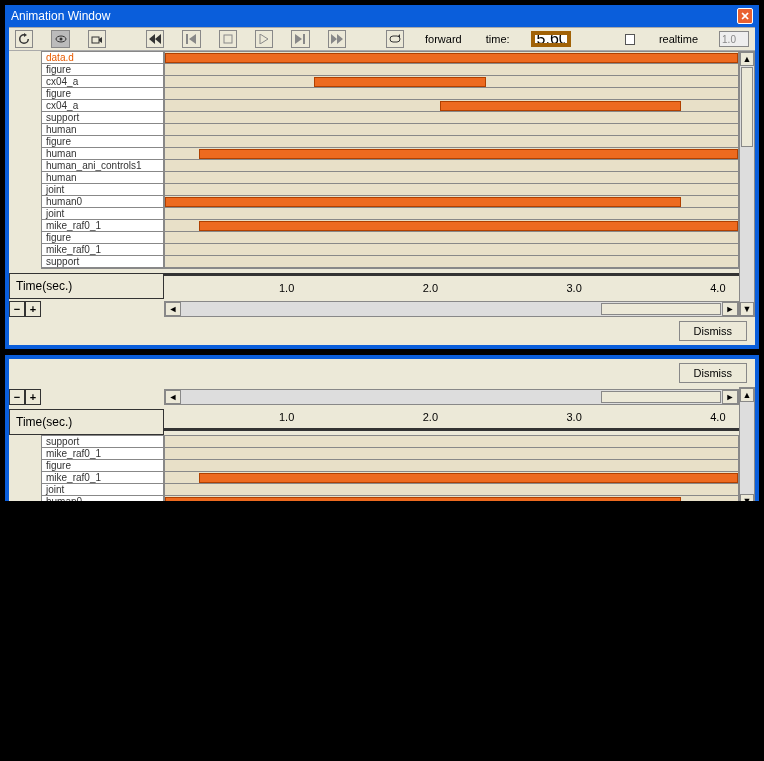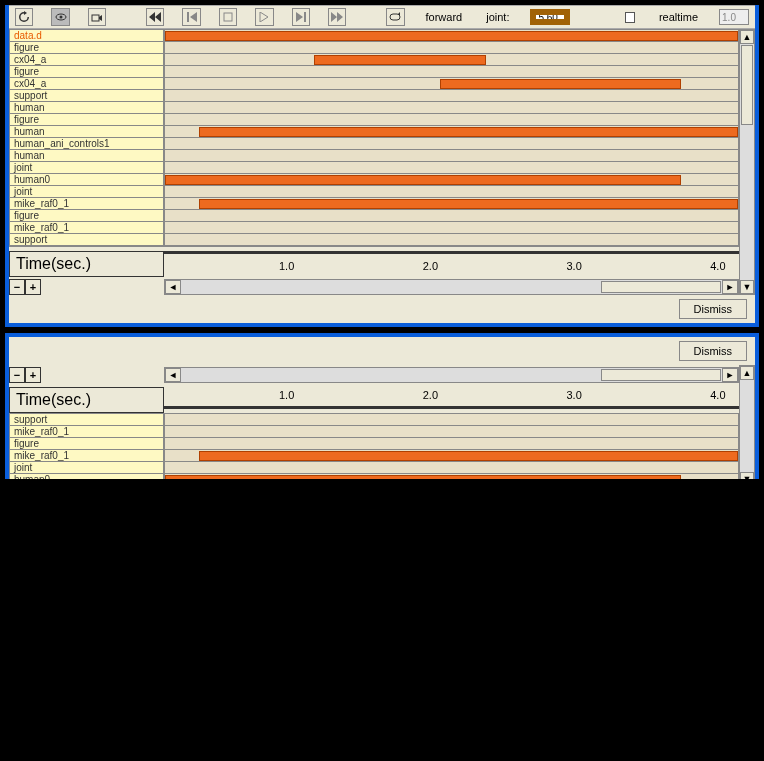--- a/index.html
+++ b/index.html
@@ -8,29 +8,29 @@
 .titlebar { display: flex; align-items: center; justify-content: space-between; height: 22px; padding: 0 6px; color: #fff; font-size: 12px; }
 .close-btn { width: 16px; height: 16px; background: #e86030; border: 1px solid #fff; color: #fff; display: flex; align-items: center; justify-content: center; font-weight: bold; font-size: 11px; cursor: pointer; border-radius: 2px; }
 .client { background: #ece9d8; margin: 0 4px 4px 4px; }
 .menubar { display: flex; gap: 2px; padding: 4px 8px; font-size: 13px; color: #333; }
 .menubar span { padding: 2px 6px; cursor: pointer; }
 .toolbar { display: flex; align-items: center; gap: 18px; padding: 2px 6px; border-top: 1px solid #aaa; border-bottom: 1px solid #aaa; }
 .tbtn { width: 20px; height: 18px; border: 1px solid #888; background: #ece9d8; display: flex; align-items: center; justify-content: center; cursor: pointer; font-size: 10px; }
 .tbtn.dark { background: #bbb; }
 .tsep { width: 4px; }
 .tlabel { font-size: 11px; padding: 0 3px; }
-.tinput { width: 40px; height: 16px; border: 6px solid #a16207; background: #fff; font-size: 10px; padding: 0 2px; }
+.tinput { width: 40px; height: 16px; border: 4px solid #a16207; background: #fff; font-size: 16px; padding: 0 2px; }
 .tcheck { width: 11px; height: 11px; border: 1px solid #555; background: #fff; display: inline-block; margin-right: 3px; }
 .tspin { width: 30px; height: 16px; border: 1px solid #888; background: #eee; font-size: 10px; padding: 0 2px; color: #888; }
 .main { display: flex; background: #ece9d8; }
 .left-col { width: 155px; display: flex; flex-direction: column; }
-.tracklist { border: 1px solid #888; background: #fef9c3; }
+.tracklist { border: 1px solid #888; background: #ffffff; margin-left: 32px; }
 .track-row { height: 12px; border-bottom: 1px solid #888; padding: 0 4px; font-size: 10px; line-height: 11px; color: #333; overflow: hidden; white-space: nowrap; }
 .track-row.hi { color: #e85a00; }
-.time-label-box { border: 1px solid #333; margin-top: 4px; height: 26px; display: flex; align-items: center; padding: 0 6px; font-size: 16px; }
+.time-label-box { border: 1px solid #333; margin-top: 4px; height: 26px; display: flex; align-items: center; padding: 0 6px; font-size: 12px; }
 .zoom-row { display: flex; gap: 0; margin-top: 2px; }
 .zoom-btn { width: 16px; height: 16px; border: 1px solid #333; background: #ece9d8; display: flex; align-items: center; justify-content: center; font-weight: bold; cursor: pointer; }
 .right-col { flex: 1; display: flex; }
 .timeline-area { flex: 1; border: 1px solid #888; background: #e8e0c8; position: relative; }
 .tl-row { height: 12px; border-bottom: 1px solid #888; position: relative; }
 .bar { position: absolute; top: 1px; height: 10px; background: #ed6a1f; border: 1px solid #b04000; }
 .ruler { height: 26px; border-top: 3px solid #333; position: relative; font-size: 11px; margin-top: 4px; }
 .ruler-tick { position: absolute; top: 6px; font-size: 11px; }
 .hscroll { height: 16px; border: 1px solid #888; background: #ddd; display: flex; align-items: center; margin-top: 2px; }
 .hscroll-arrow { width: 16px; height: 14px; background: #ece9d8; border: 1px solid #888; display: flex; align-items: center; justify-content: center; font-size: 9px; }
@@ -39,20 +39,24 @@
 .vscroll-arrow { height: 14px; background: #ece9d8; border: 1px solid #888; display: flex; align-items: center; justify-content: center; font-size: 9px; }
 .vscroll-thumb { flex: 0 0 80px; background: #ece9d8; border: 1px solid #888; margin: 1px; }
 .bottom-row { display: flex; justify-content: flex-end; padding: 4px 8px; }
 .dismiss { padding: 3px 14px; border: 1px solid #888; background: #ece9d8; cursor: pointer; font-size: 11px; }
 svg { display: block; }
 </style>
 </head>
 <body>
 
 <div class="window">
+  <div class="titlebar">
+    <span>Animation Window</span>
+    <div class="close-btn">✕</div>
+  </div>
   <div class="client">
     <div class="toolbar">
       <div class="tbtn">
           <svg width="12" height="12" viewBox="0 0 12 12">
             <path d="M6 1a5 5 0 1 0 5 5h-1.5A3.5 3.5 0 1 1 6 2.5V4l3-2-3-2z" fill="#333"></path>
           </svg>
         </div>
       <div class="tbtn dark">
           <svg width="12" height="8" viewBox="0 0 12 8">
             <ellipse cx="6" cy="4" rx="5" ry="3" fill="none" stroke="#333"></ellipse>
@@ -99,21 +103,21 @@
           </svg>
         </div>
       <div class="tsep"></div>
       <div class="tbtn">
           <svg width="12" height="10" viewBox="0 0 12 10">
             <rect x="1" y="2" width="10" height="6" rx="3" fill="none" stroke="#333"></rect>
             <path d="M9 2l2-2v4z" fill="#333"></path>
           </svg>
         </div>
       <span class="tlabel">forward</span>
-      <span class="tlabel">joint:</span>
+      <span class="tlabel">time:</span>
       <input class="tinput" value="5.60" style="">
       <div style="width:20px"></div>
       <span class="tcheck"></span>
       <span class="tlabel">realtime</span>
       <input class="tspin" disabled="" value="1.0" style="">
     </div>
     <div class="main">
       <div class="left-col">
         <div class="tracklist" id="tracklist1">
             <div class="track-row hi">data.d</div>

